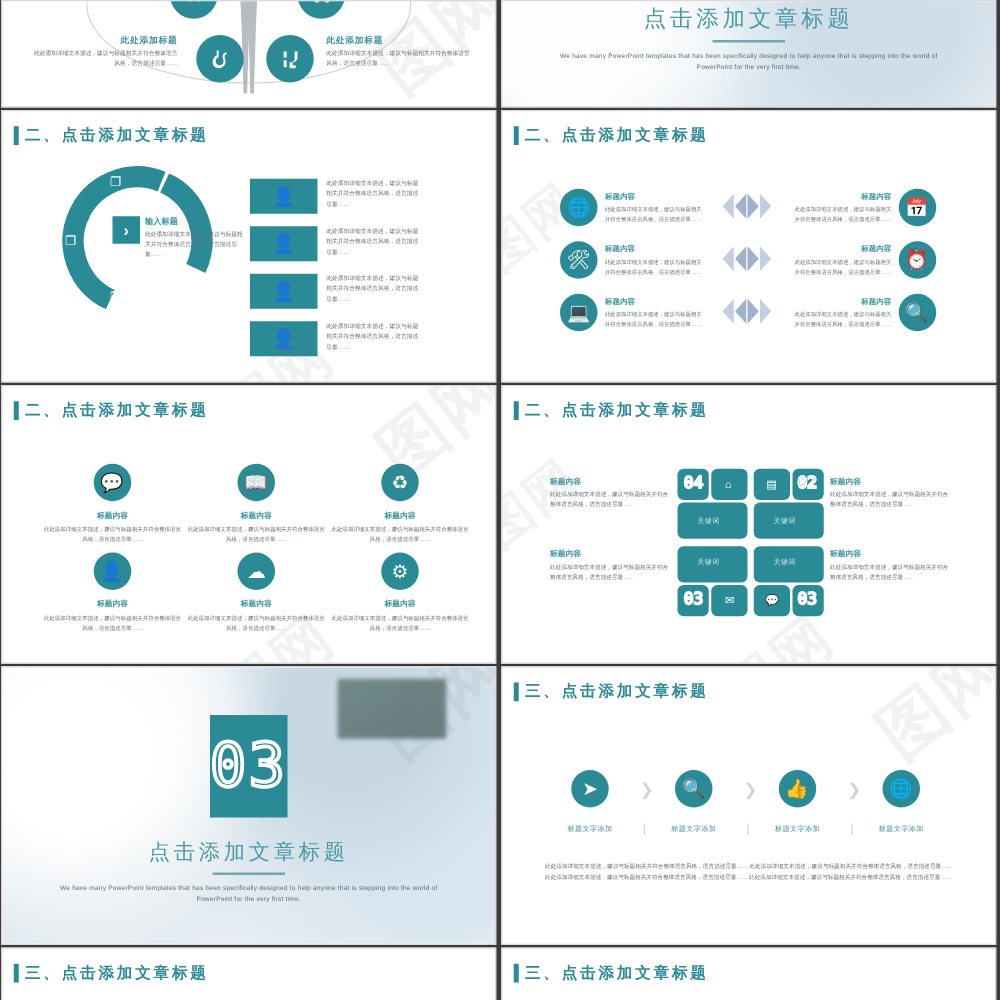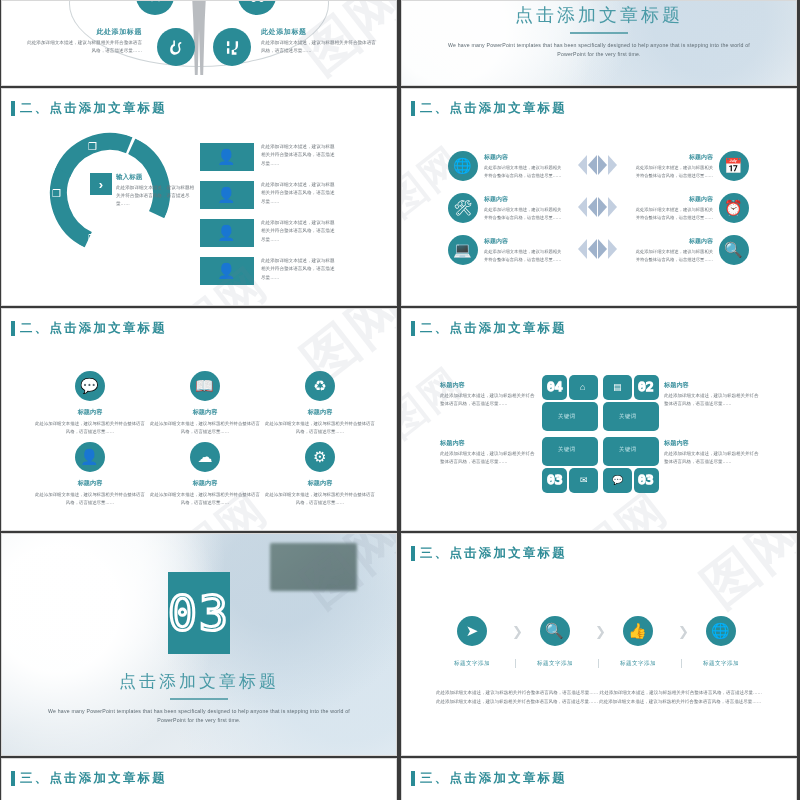--- a/index.html
+++ b/index.html
@@ -414,21 +414,21 @@
       <span class="num" style="position:absolute;left:5px;top:4px;">04</span>
       <span class="ico" style="position:absolute;left:38px;top:7px;">⌂</span>
       <span class="kw" style="position:absolute;left:16px;top:38px;">关键词</span>
     </div>
 
     <div class="lblock" style="left:201px;top:66px;">
       <div class="p" style="left:0;top:0;width:29px;height:25px;"></div>
       <div class="p" style="left:31px;top:0;width:25px;height:25px;"></div>
       <div class="p" style="left:0;top:27px;width:56px;height:29px;"></div>
       <span class="ico" style="position:absolute;left:10px;top:7px;">▤</span>
-      <span class="num" style="position:absolute;left:35px;top:4px;">02</span>
+      <span class="num" style="position:absolute;left:35px;top:4px;font-weight:bold;">02</span>
       <span class="kw" style="position:absolute;left:16px;top:38px;">关键词</span>
     </div>
 
     <div class="lblock" style="left:140px;top:128px;">
       <div class="p" style="left:0;top:0;width:56px;height:29px;"></div>
       <div class="p" style="left:0;top:31px;width:25px;height:25px;"></div>
       <div class="p" style="left:27px;top:31px;width:29px;height:25px;"></div>
       <span class="kw" style="position:absolute;left:16px;top:9px;">关键词</span>
       <span class="num" style="position:absolute;left:5px;top:35px;">03</span>
       <span class="ico" style="position:absolute;left:38px;top:38px;">✉</span>

